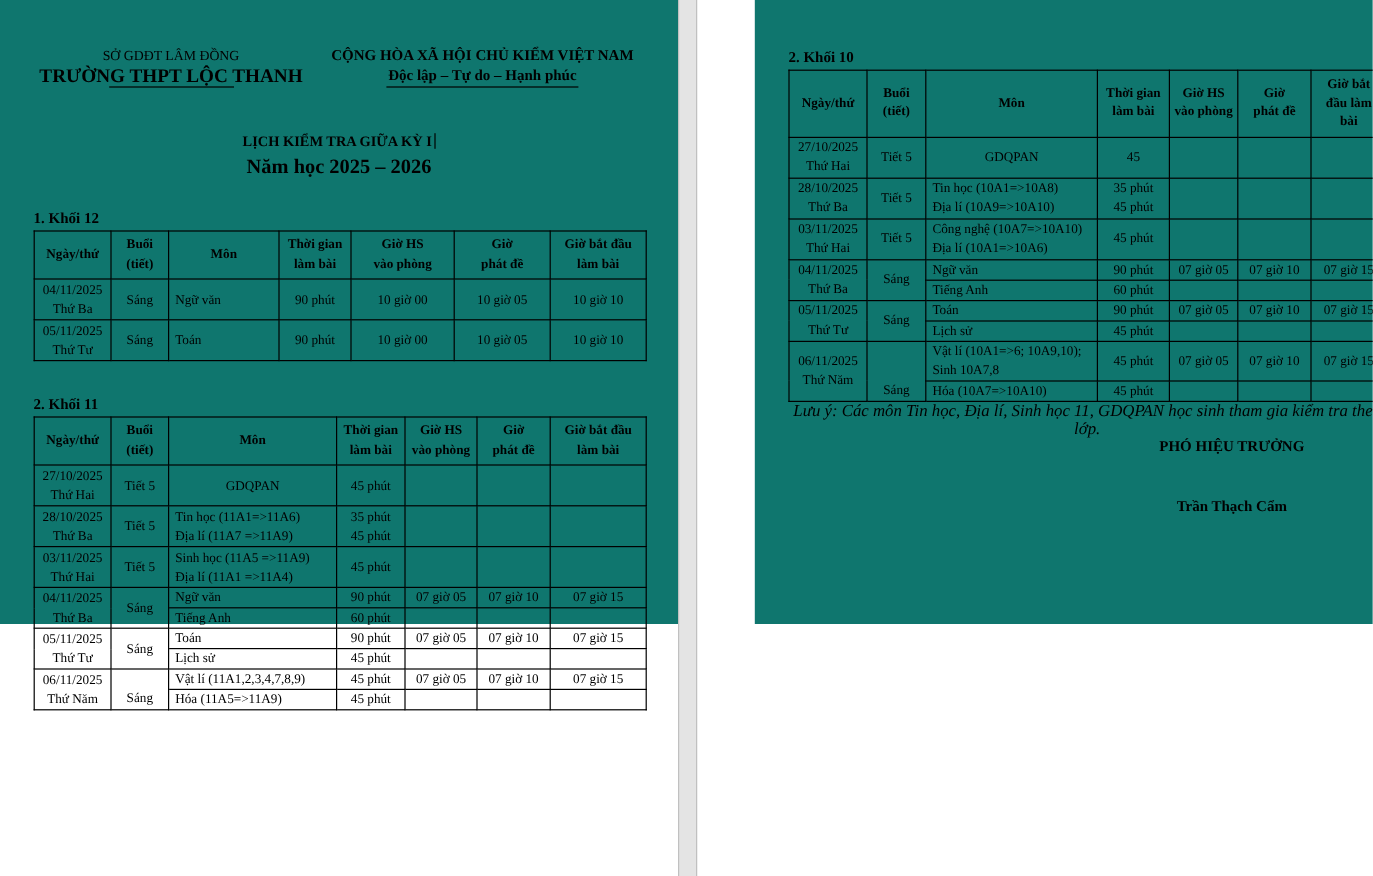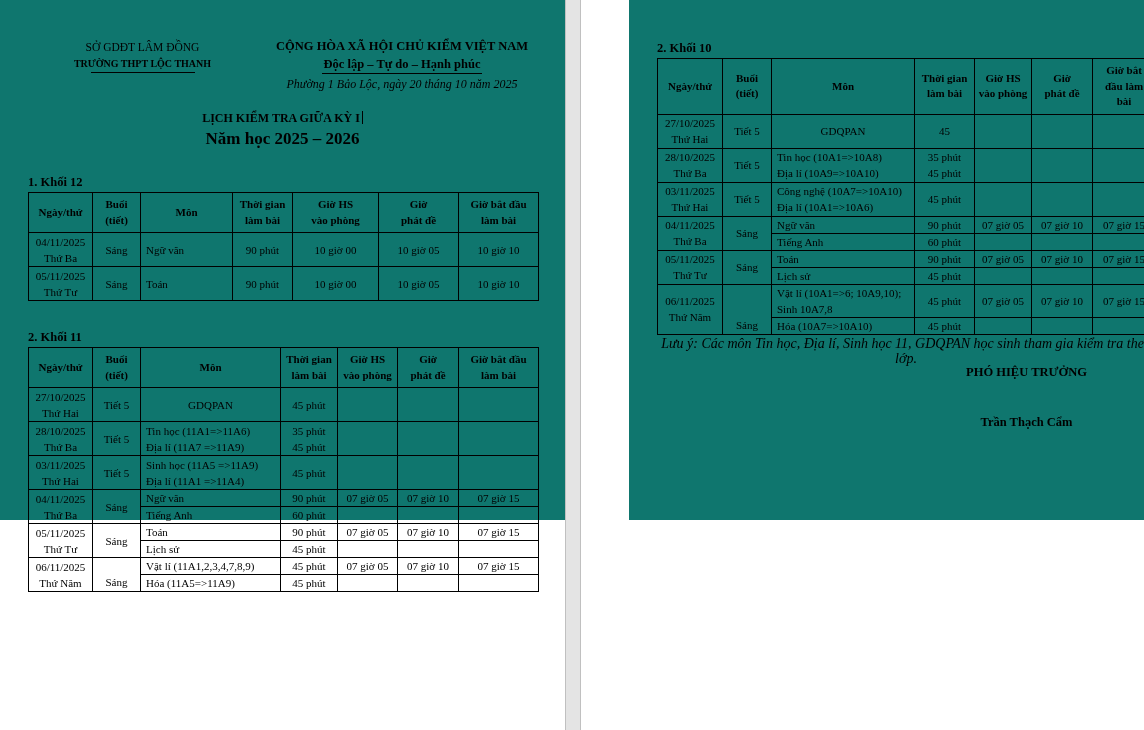--- a/index.html
+++ b/index.html
@@ -7,21 +7,21 @@
           font-family:"Liberation Serif","DejaVu Serif",serif;color:#000;}
   .page{position:absolute;top:0;height:520px;background:#0f766e;}
   #page-left{left:0;width:565px;}
   #page-right{left:581px;width:563px;margin-left:48px;}
   #page-gap{position:absolute;top:0;left:565px;width:16px;height:730px;background:#e4e4e4;
             border-left:1px solid #c0c0c0;border-right:1px solid #c0c0c0;box-sizing:border-box;}
 
   
   .org-block{position:absolute;left:30px;top:40px;width:225px;text-align:center;}
   .org-line1{font-size:11.5px;line-height:15px;}
-  .org-line2{font-size:10px;font-weight:bold;line-height:16px;margin-top:1px;}
+  .org-line2{font-size:16px;font-weight:bold;line-height:16px;margin-top:1px;}
   .org-underline{width:104px;height:1px;background:#000;margin:0 auto;}
   .nat-block{position:absolute;left:252px;top:38px;width:300px;text-align:center;}
   .nat-line1{font-size:12.5px;font-weight:bold;line-height:16px;}
   .nat-line2{display:inline-block;font-size:12.5px;font-weight:bold;line-height:16px;
              border-bottom:1px solid #000;padding:0 2px 1px 2px;margin-top:1px;}
   .nat-line3{font-size:12px;font-style:italic;line-height:15px;margin-top:3px;}
 
   .title-block{position:absolute;left:0;top:109px;width:565px;text-align:center;}
   .title-line1{font-size:12px;font-weight:bold;line-height:18px;}
   .caret{display:inline-block;width:1px;height:13px;background:#000;vertical-align:-2px;margin-left:2px;}
@@ -60,21 +60,20 @@
 
     <div class="org-block">
       <div class="org-line1">SỞ GDĐT LÂM ĐỒNG</div>
       <div class="org-line2">TRƯỜNG THPT LỘC THANH</div>
       <div class="org-underline"></div>
     </div>
 
     <div class="nat-block">
       <div class="nat-line1">CỘNG HÒA XÃ HỘI CHỦ KIỂM VIỆT NAM</div>
       <div><span class="nat-line2">Độc lập – Tự do – Hạnh phúc</span></div>
-      <div class="nat-line3">Phường 1 Bảo Lộc, ngày 20 tháng 10  năm 2025</div>
     </div>
 
     <div class="title-block">
       <div class="title-line1"><span>LỊCH KIỂM TRA GIỮA KỲ I</span><span class="caret"></span></div>
       <div class="title-line2">Năm học 2025 – 2026</div>
     </div>
 
     <div class="sec-label" id="label-k12">1. Khối 12</div>
     <div id="table-k12">
         <table class="sched" style="width: 510px;">

